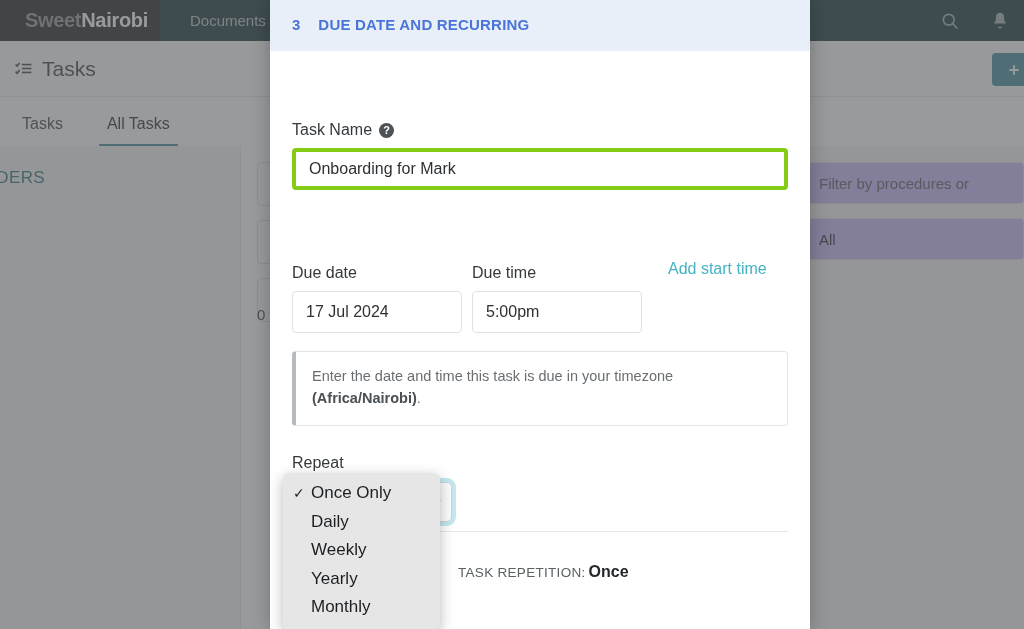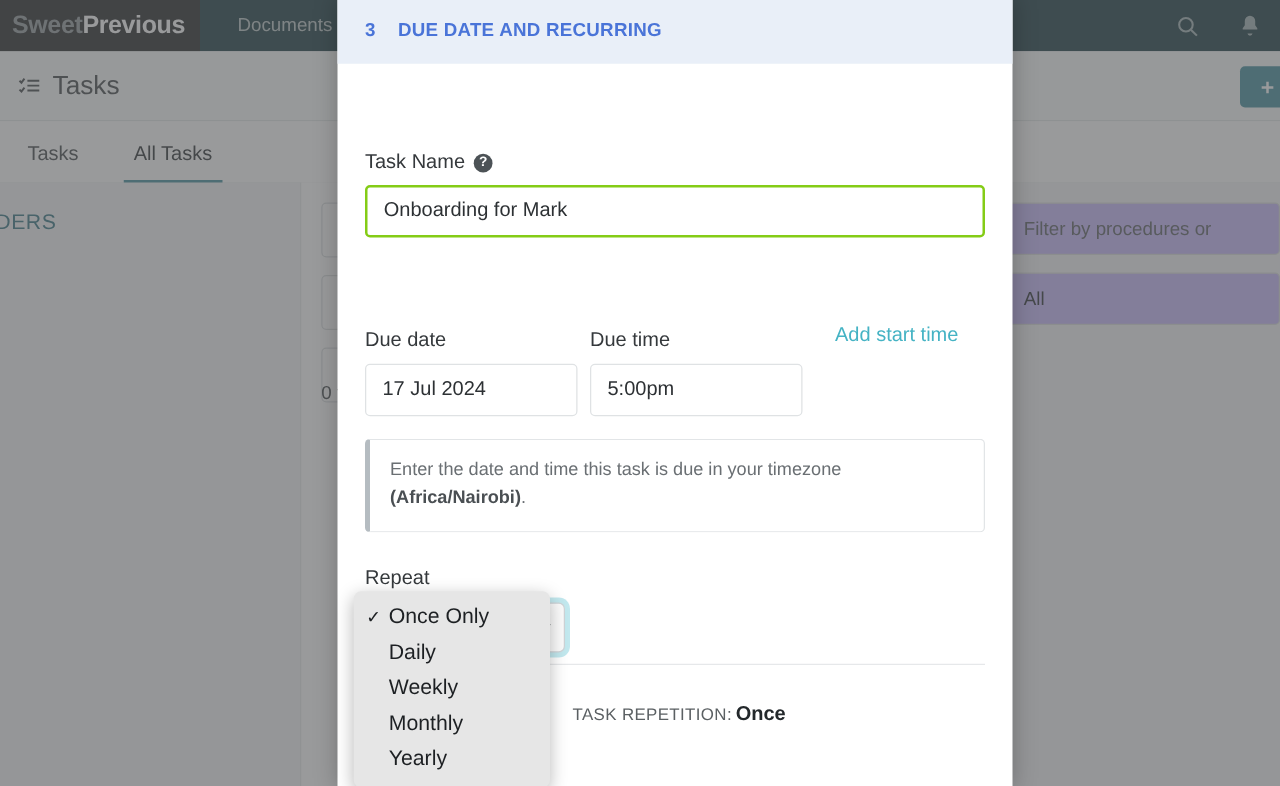--- a/index.html
+++ b/index.html
@@ -262,21 +262,21 @@
     font-size: 11px;
     font-weight: bold;
     display: inline-flex;
     align-items: center;
     justify-content: center;
     line-height: 1;
   }
   .text-input {
     width: 100%;
     height: 42px;
-    border: 2px solid #84cc16;
+    border: 4px solid #84cc16;
     border-radius: 4px;
     background: #fff;
     font-size: 16px;
     color: #2d3134;
     padding: 0 13px;
     box-sizing: border-box;
     font-family: "Liberation Sans", sans-serif;
     outline: none;
   }
   .row-datetime {
@@ -428,21 +428,21 @@
   }
 </style>
 </head>
 <body>
 
 <div id="app-background">
 
   <div class="topnav">
     <div class="topnav-logoblock">
       <span class="logo-text">
-        <span class="sweet">Sweet</span><span>Previous</span>
+        <span class="sweet">Sweet</span><span>Nairobi</span>
       </span>
     </div>
     <div class="topnav-links">
       <span class="topnav-link">Documents</span>
     </div>
     <div class="topnav-right">
       <span>
         <svg class="nav-icon" width="20" height="20" viewBox="0 0 24 24" fill="none" stroke="currentColor" stroke-width="2">
           <circle cx="10.5" cy="10.5" r="6.5"></circle>
             <line x1="15.5" y1="15.5" x2="21" y2="21"></line>
@@ -562,22 +562,22 @@
         <div class="dd-item">
           <span class="dd-check"></span>
           <span>Daily</span>
         </div>
         <div class="dd-item">
           <span class="dd-check"></span>
           <span>Weekly</span>
         </div>
         <div class="dd-item">
           <span class="dd-check"></span>
-          <span>Monthly</span>
+          <span>Yearly</span>
         </div>
         <div class="dd-item">
           <span class="dd-check"></span>
-          <span>Yearly</span>
+          <span>Monthly</span>
         </div>
       </div>
 
   </div>
 </div>
 
 </body></html>

